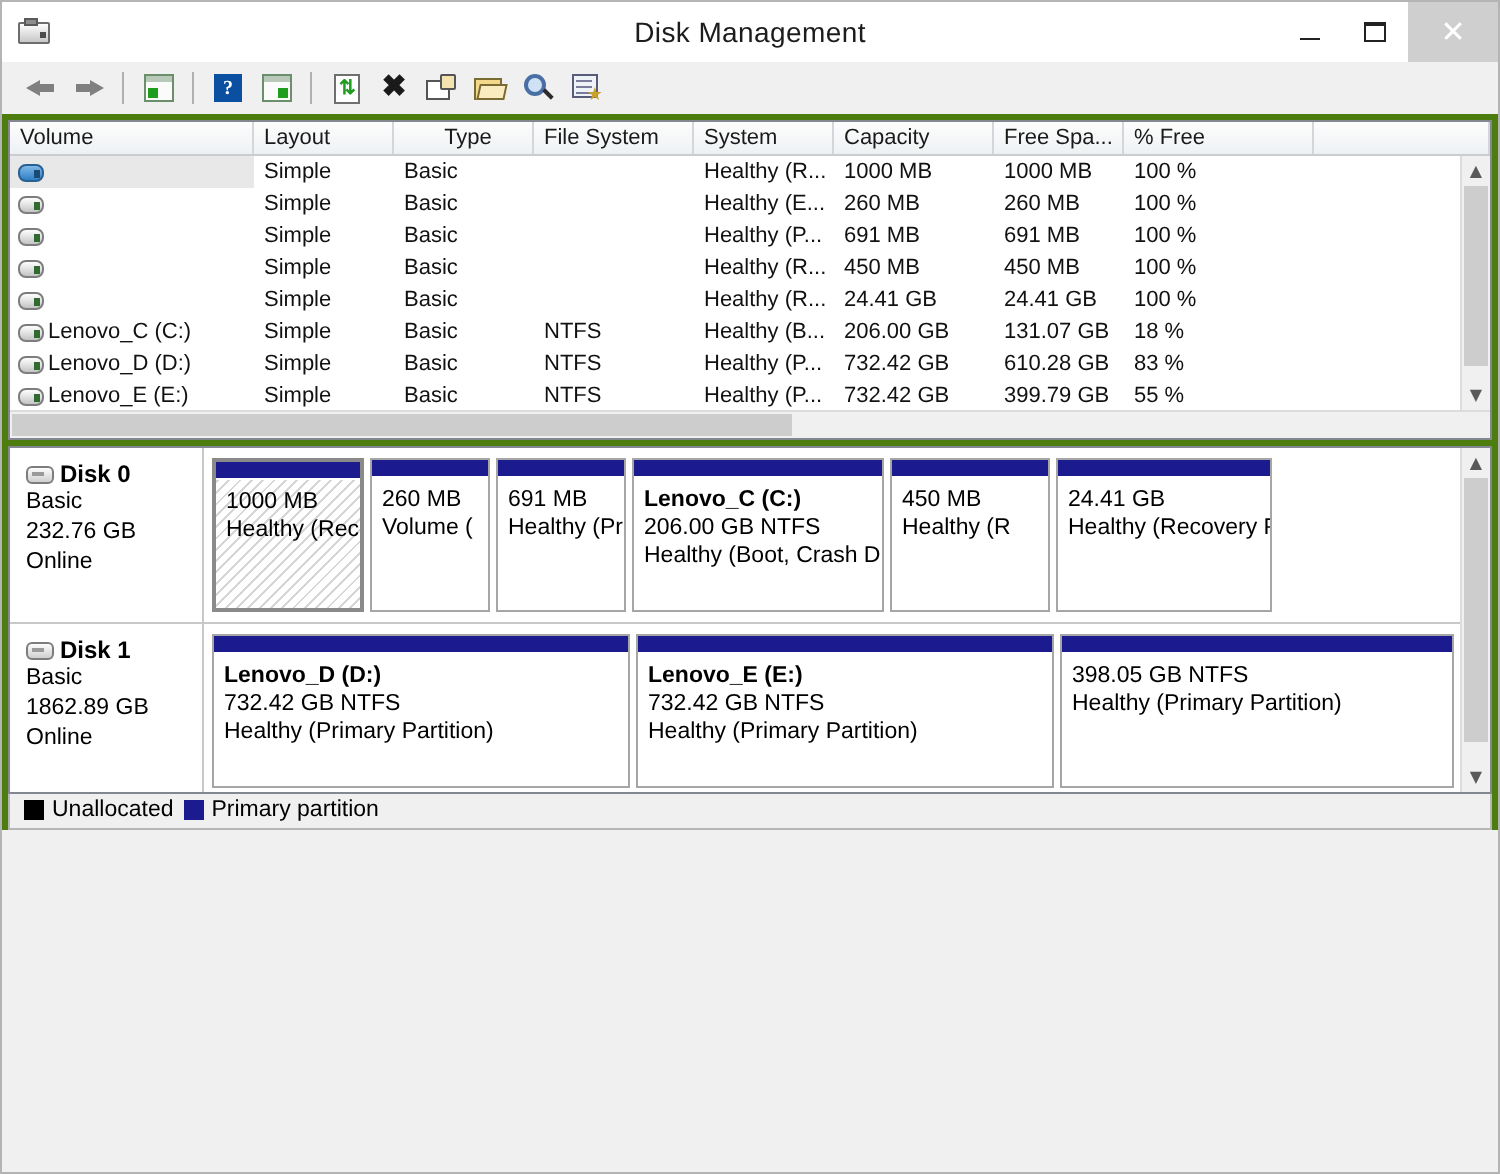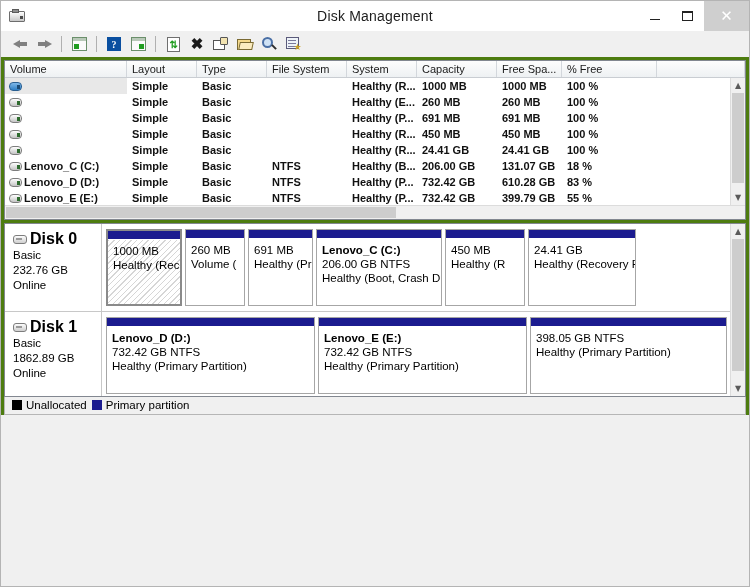--- a/index.html
+++ b/index.html
@@ -150,21 +150,21 @@
     flex:0 0 17px;
   }
   .hcell {
     border-right:1px solid #d3d7dc;
     padding-left:5px; line-height:16px;
     font-size:11px; color:#1a1a1a;
     background: linear-gradient(#fdfdfd,#eef1f3);
     white-space:nowrap; overflow:hidden;
   }
   #list-body { flex:1 1 auto; position:relative; overflow:hidden; }
-  .lrow { display:flex; height:16px; align-items:center;font-weight:bold; }
+  .lrow { display:flex; height:16px; align-items:center; }
   .lrow.selected .volcell { background:#e8e8e8; }
   .lcell { padding-left:5px; font-size:11px; line-height:16px; white-space:nowrap; overflow:hidden; color:#111;}
   .volcell { display:flex; align-items:center; padding-left:4px; height:16px;}
   .vol-ico {
     width:13px;height:9px;border-radius:4px/4px;
     background: linear-gradient(#fefefe,#c4c4c4);
     border:1px solid #7d7d7d; position:relative; flex:0 0 13px;
   }
   .vol-ico.blue { background: linear-gradient(#7fb8e8,#2f7fc4); border-color:#2a5f91;}
   .vol-ico .grn { position:absolute; right:1px; top:2px; width:3px;height:4px;background:#2f6b2f;}
@@ -211,21 +211,21 @@
     padding:6px 0 0 8px;
     background:#fff;
   }
   .disk-title { display:flex; align-items:center; gap:3px; }
   .disk-ico {
     width:14px;height:9px;border-radius:3px;
     background: linear-gradient(#fdfdfd,#cfcfcf);
     border:1px solid #7d7d7d; position:relative; flex:0 0 14px;
   }
   .disk-ico .sl{position:absolute;left:2px;top:2px;width:6px;height:2px;background:#9a9a9a;}
-  .disk-name{ font-weight:bold; font-size:16px; }
+  .disk-name{ font-weight:bold; font-size:12px; }
   .disk-meta{ font-size:11.5px; line-height:15px; }
 
   .parts { flex:1 1 auto; display:flex; padding:5px 4px 5px 4px; gap:3px; }
   .part {
     display:flex; flex-direction:column;
     border:1px solid #a6a6a6;
     background:#fff;
     overflow:hidden;
     position:relative;
   }
@@ -337,21 +337,21 @@
           <div class="ln" style="top:9px"></div>
           <div class="st">★</div>
         </div>
       </div>
   </div>
 
   <div id="listpane">
     <div id="list-header">
         <div class="hcell" style="width: 122px;">Volume</div>
         <div class="hcell" style="width: 70px;">Layout</div>
-        <div class="hcell" style="width: 70px;">Type</div>
+        <div class="hcell" style="width: 70px; text-align: center;">Type</div>
         <div class="hcell" style="width: 80px;">File System</div>
         <div class="hcell" style="width: 70px;">System</div>
         <div class="hcell" style="width: 80px;">Capacity</div>
         <div class="hcell" style="width: 65px;">Free Spa...</div>
         <div class="hcell" style="width: 95px;">% Free</div>
         <div class="hcell" style="flex: 1 1 auto;"></div>
       </div>
     <div id="list-body">
 
     <div class="lrow selected">

